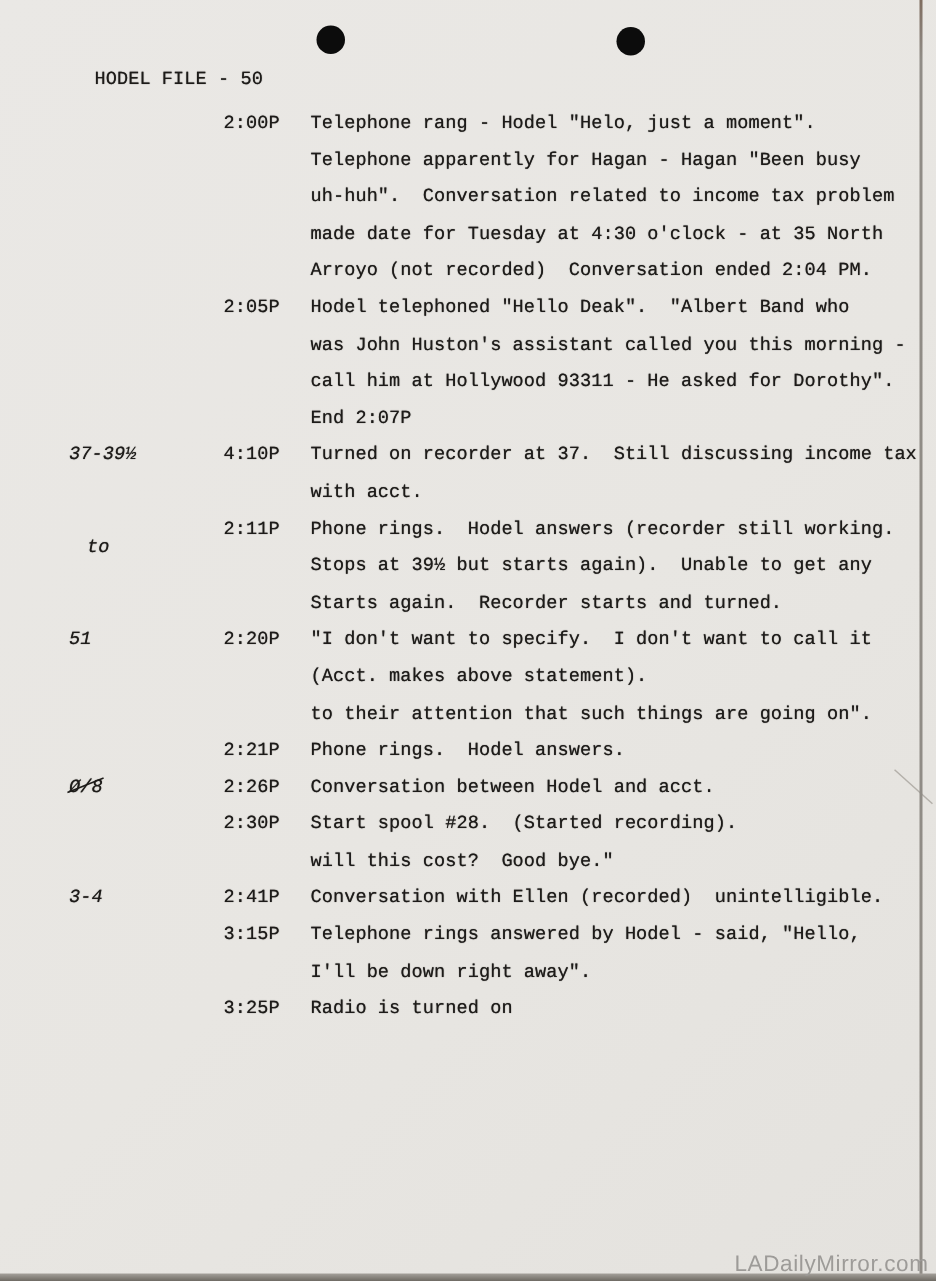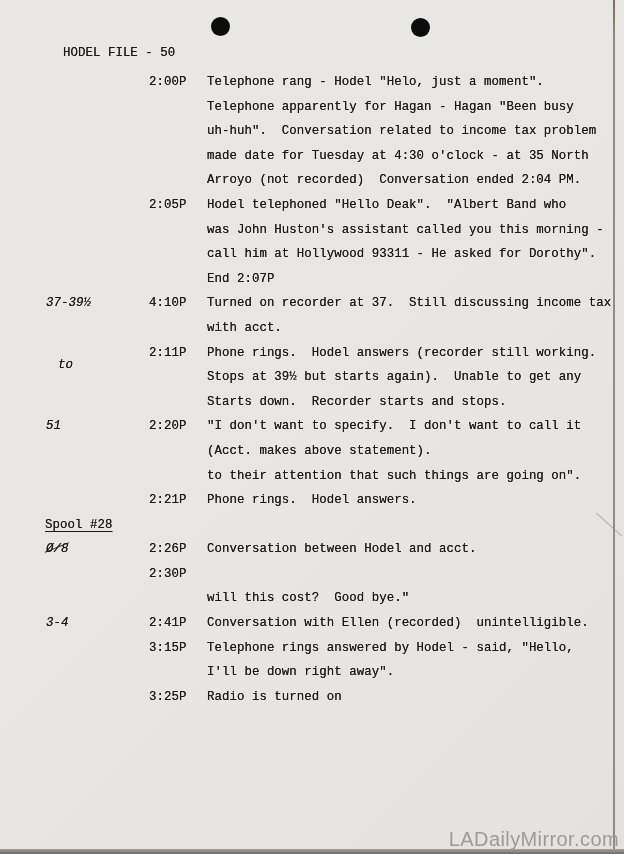--- a/index.html
+++ b/index.html
@@ -75,21 +75,21 @@
   .bottom-strip {
     position: absolute;
     left: 0; right: 0; bottom: 0;
     height: 5px;
     background: linear-gradient(180deg, #a5a19b 0%, #6e6a63 100%);
   }
   .watermark {
     position: absolute;
     right: 5px; bottom: 3px;
     font-family: "Liberation Sans", sans-serif;
-    font-size: 20px;
+    font-size: 15px;
     color: #9d9b98;
     letter-spacing: 0.4px;
   }
 </style>
 </head>
 <body>
 
 <div class="page">
   <div class="punch-dot dot-left"></div>
   <div class="punch-dot dot-right"></div>
@@ -103,28 +103,27 @@
       <div class="row"><span class="text">made date for Tuesday at 4:30 o'clock - at 35 North</span></div>
       <div class="row"><span class="text">Arroyo (not recorded)  Conversation ended 2:04 PM.</span></div>
       <div class="row"><span class="time">2:05P</span><span class="text">Hodel telephoned "Hello Deak".  "Albert Band who</span></div>
       <div class="row"><span class="text">was John Huston's assistant called you this morning -</span></div>
       <div class="row"><span class="text">call him at Hollywood 93311 - He asked for Dorothy".</span></div>
       <div class="row"><span class="text">End 2:07P</span></div>
       <div class="row"><span class="margin">37-39½</span><span class="time">4:10P</span><span class="text">Turned on recorder at 37.  Still discussing income tax</span></div>
       <div class="row"><span class="text">with acct.</span></div>
       <div class="row"><span class="margin to-offset">to</span><span class="time">2:11P</span><span class="text">Phone rings.  Hodel answers (recorder still working.</span></div>
       <div class="row"><span class="text">Stops at 39½ but starts again).  Unable to get any</span></div>
-      <div class="row"><span class="text">Starts down.  Recorder starts and stops.</span></div>
+      <div class="row"><span class="text">Starts again.  Recorder starts and turned.</span></div>
       <div class="row"><span class="margin">51</span><span class="time">2:20P</span><span class="text">"I don't want to specify.  I don't want to call it</span></div>
       <div class="row"><span class="text">(Acct. makes above statement).</span></div>
       <div class="row"><span class="text">to their attention that such things are going on".</span></div>
       <div class="row"><span class="time">2:21P</span><span class="text">Phone rings.  Hodel answers.</span></div>
-      <div class="row"><span class="section-label">Spool #28</span></div>
       <div class="row"><span class="margin strike">Ø/8</span><span class="time">2:26P</span><span class="text">Conversation between Hodel and acct.</span></div>
-      <div class="row"><span class="time">2:30P</span></div>
+      <div class="row"><span class="time">2:30P</span><span class="text">Start spool #28.  (Started recording).</span></div>
       <div class="row"><span class="text">will this cost?  Good bye."</span></div>
       <div class="row"><span class="margin">3-4</span><span class="time">2:41P</span><span class="text">Conversation with Ellen (recorded)  unintelligible.</span></div>
       <div class="row"><span class="time">3:15P</span><span class="text">Telephone rings answered by Hodel - said, "Hello,</span></div>
       <div class="row"><span class="text">I'll be down right away".</span></div>
       <div class="row"><span class="time">3:25P</span><span class="text">Radio is turned on</span></div>
     </div>
 
   <div class="scratch-mark"></div>
   <div class="edge-line"></div>
   <div class="bottom-strip"></div>

